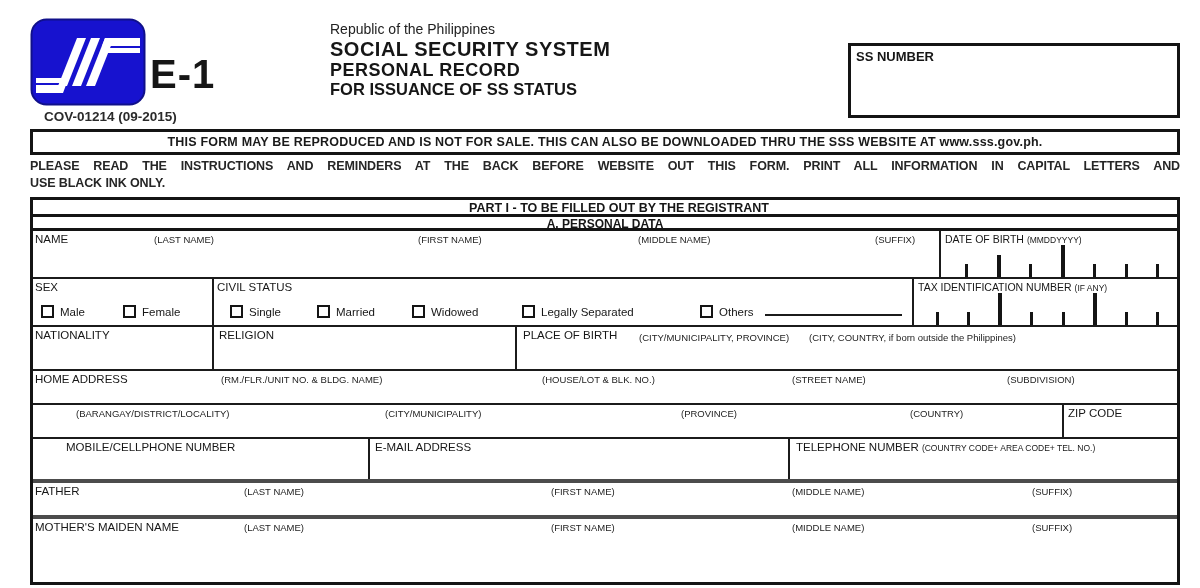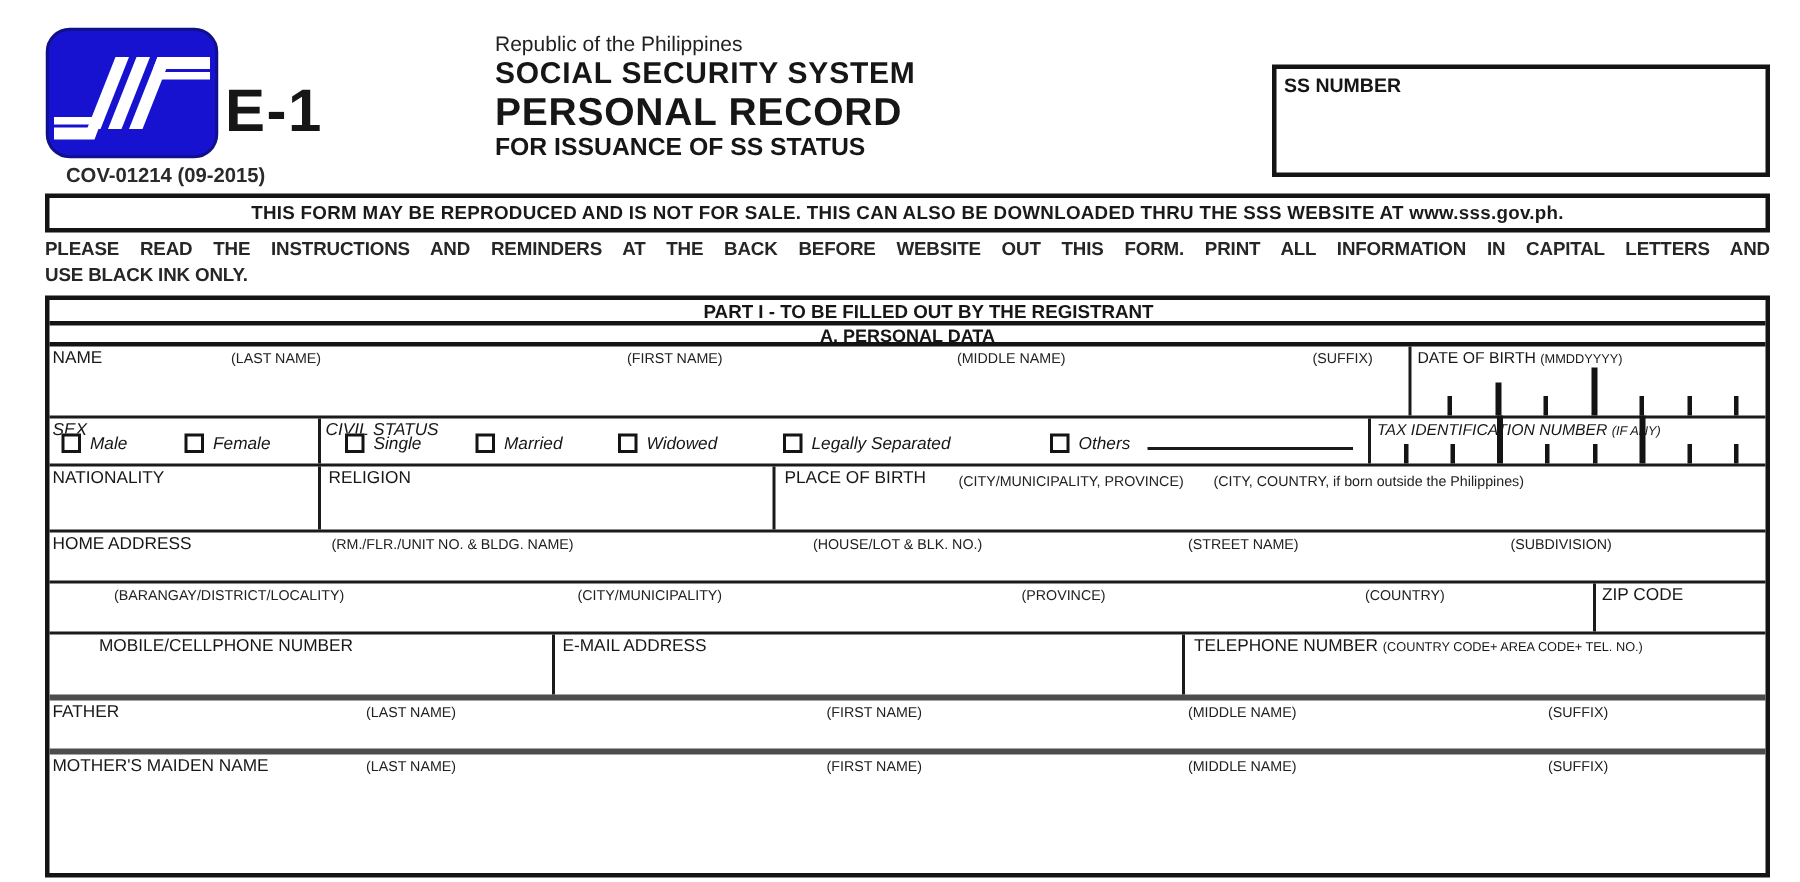--- a/index.html
+++ b/index.html
@@ -8,42 +8,42 @@
   .page { position:relative; width:1200px; height:588px; background:#fff; overflow:hidden; }
 
   
   .logo { position:absolute; left:30px; top:18px; width:116px; height:88px; }
   .form-code { position:absolute; left:150px; top:52px; font-size:40px; font-weight:bold; letter-spacing:1px; }
   .doc-code { position:absolute; left:44px; top:109px; font-size:13.5px; font-weight:bold; color:#2a2a2a; }
 
   .title-block { position:absolute; left:330px; top:22px; width:560px; text-align:left; line-height:1.12; }
   .t-republic { font-size:14px; color:#222; }
   .t-agency { font-size:20px; font-weight:bold; letter-spacing:.5px; }
-  .t-title { font-size:26px; font-weight:bold; letter-spacing:.5px; }
+  .t-title { font-size:18px; font-weight:bold; letter-spacing:.5px; }
   .t-subtitle { font-size:16.5px; font-weight:bold; }
 
   .ssnum-box { position:absolute; left:848px; top:43px; width:332px; height:75px; border:3px solid #141414; }
   .ssnum-label { position:absolute; left:5px; top:3px; font-size:13px; font-weight:bold; }
 
   
   .banner { position:absolute; left:30px; top:129px; width:1150px; height:26px; border:3px solid #141414;
             display:flex; align-items:center; justify-content:center;
             font-size:12.5px; font-weight:bold; letter-spacing:.2px; color:#1a1a1a; }
   .instructions { position:absolute; left:30px; top:158px; width:1150px; font-size:12.5px; font-weight:bold;
                   color:#262626; letter-spacing:-.1px; line-height:17px; }
   .instructions .line1 { display:block; text-align:justify; text-align-last:justify; }
   .instructions .line2 { display:block; }
 
   
   .form-table { position:absolute; left:30px; top:197px; width:1150px; height:388px; border:3px solid #141414; background:#fff; }
   .row { position:relative; width:100%; border-bottom:2px solid #1b1b1b; }
   .r-part1 { height:17px; border-bottom:3px solid #141414; text-align:center; font-size:12.5px; font-weight:bold; line-height:17px;padding-left:28px; }
   .r-secta { height:14px; border-bottom:3px solid #141414; text-align:center; font-size:12px; font-weight:bold; line-height:14px; }
   .r-name { height:48px; }
-  .r-sex { height:32px;font-style:italic; }
+  .r-sex { height:48px; }
   .r-nat { height:44px; }
   .r-addr1 { height:34px; }
   .r-addr2 { height:34px; }
   .r-contact { height:44px; border-bottom:4px solid #4c4c4c; }
   .r-father { height:36px; border-bottom:4px solid #4c4c4c; }
   .r-mother { height:39px; border-bottom:none; }
 
   .lbl { position:absolute; top:2px; font-size:11.5px; color:#171717; white-space:nowrap; }
   .hint { position:absolute; top:3px; font-size:9.5px; color:#222; white-space:nowrap; }
   .cell { position:absolute; top:0; bottom:0; }

